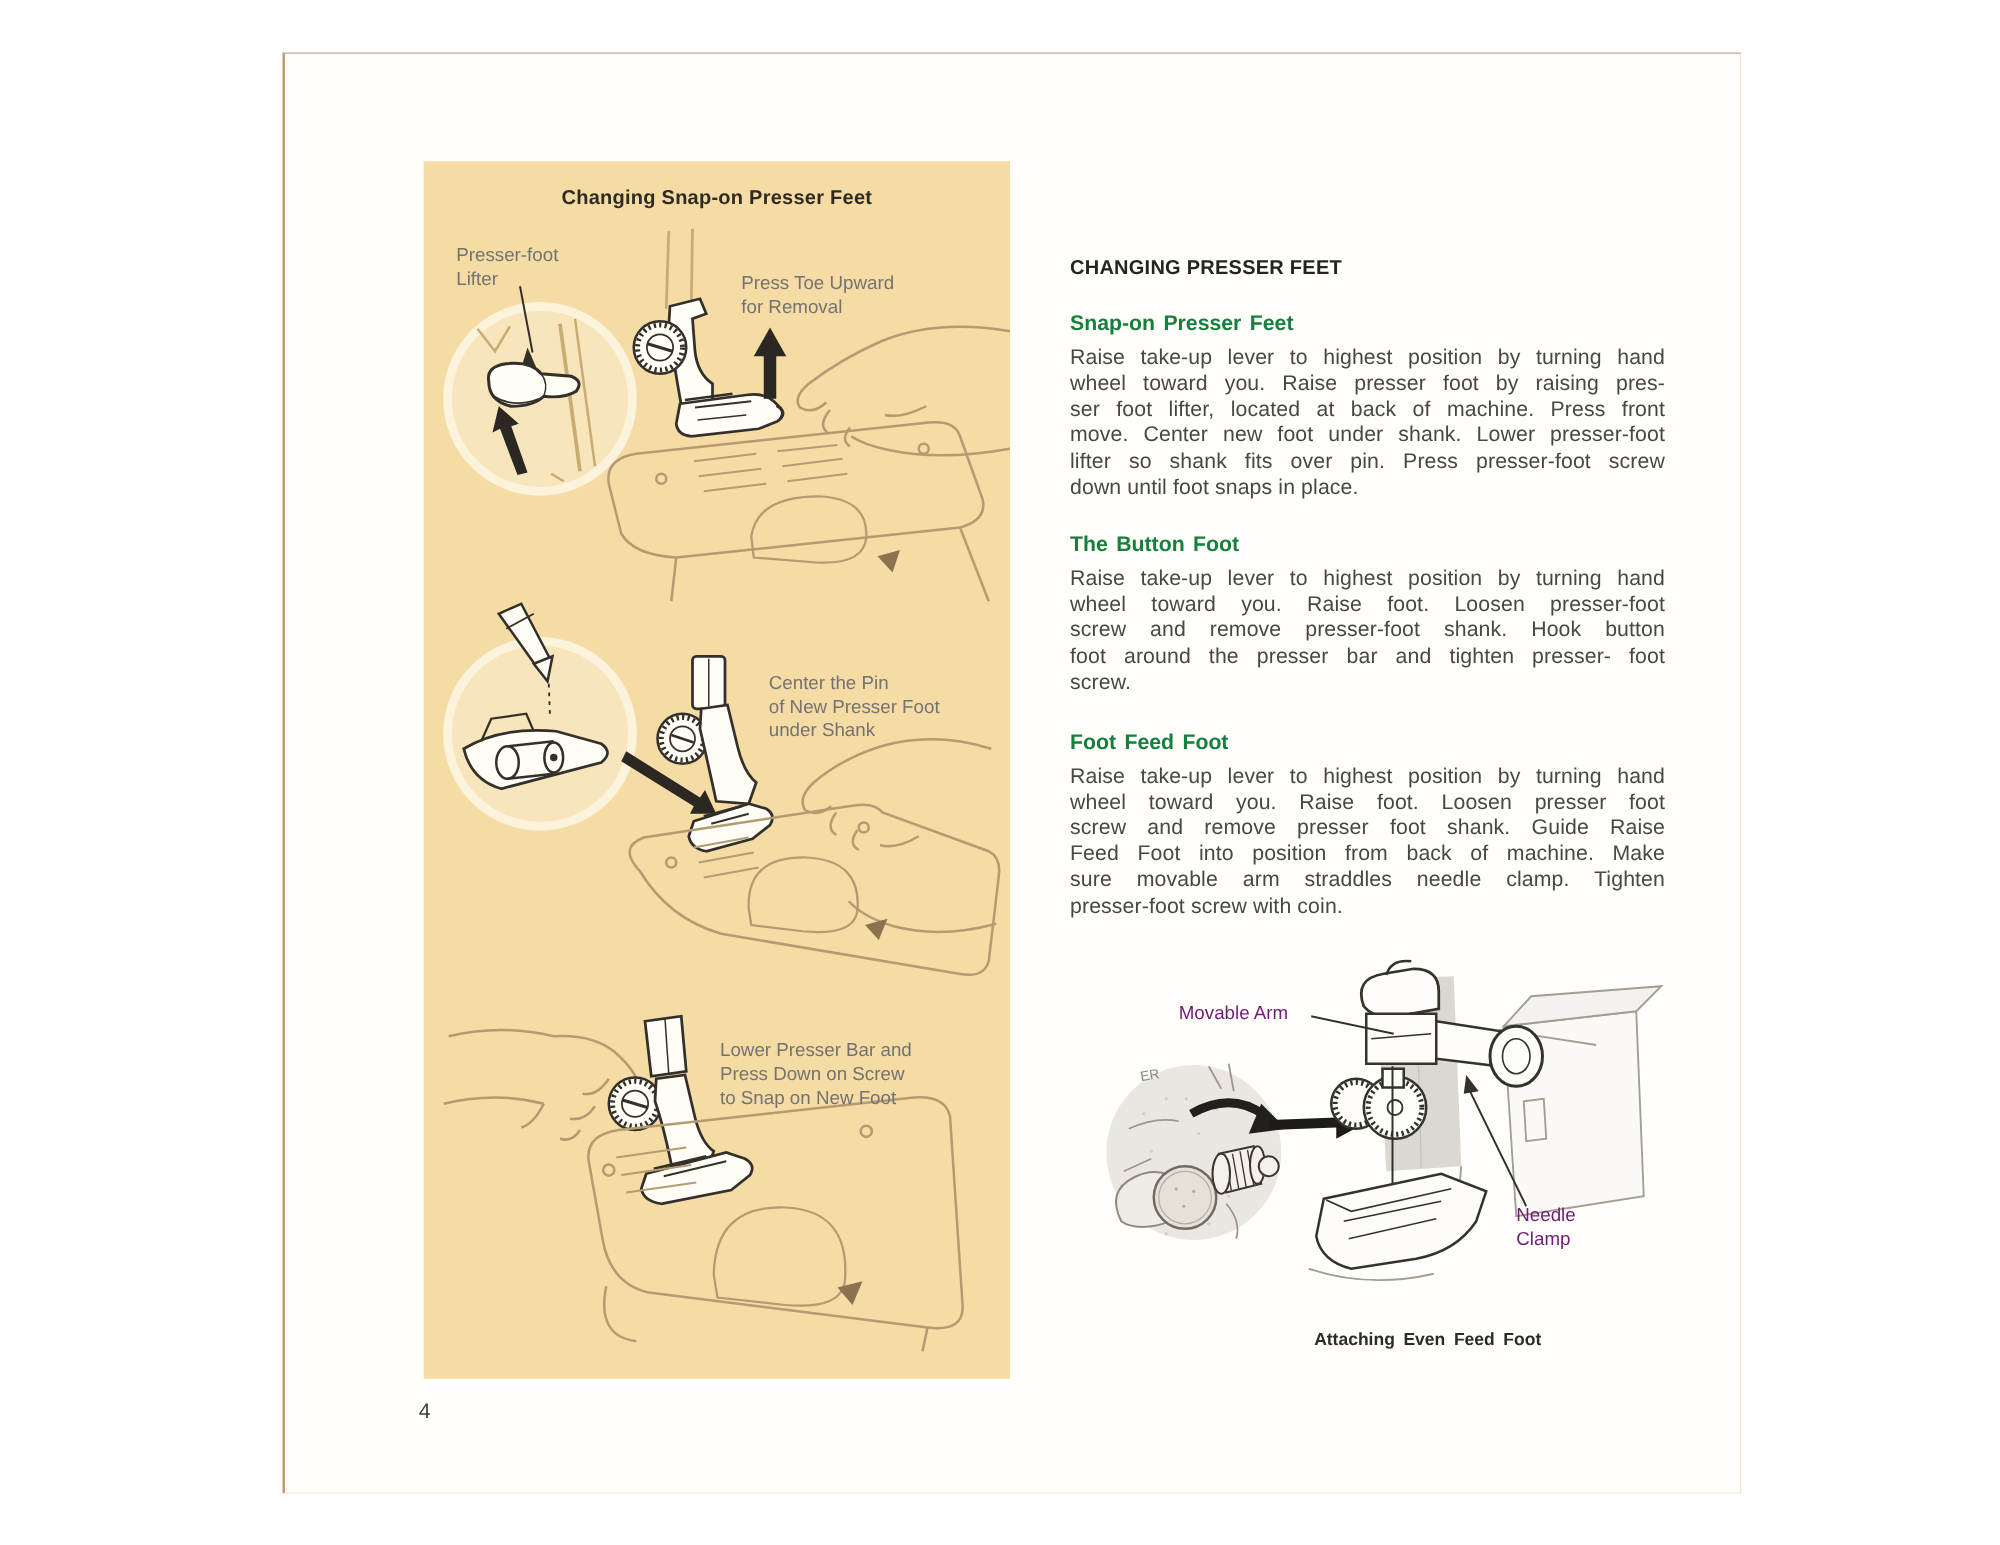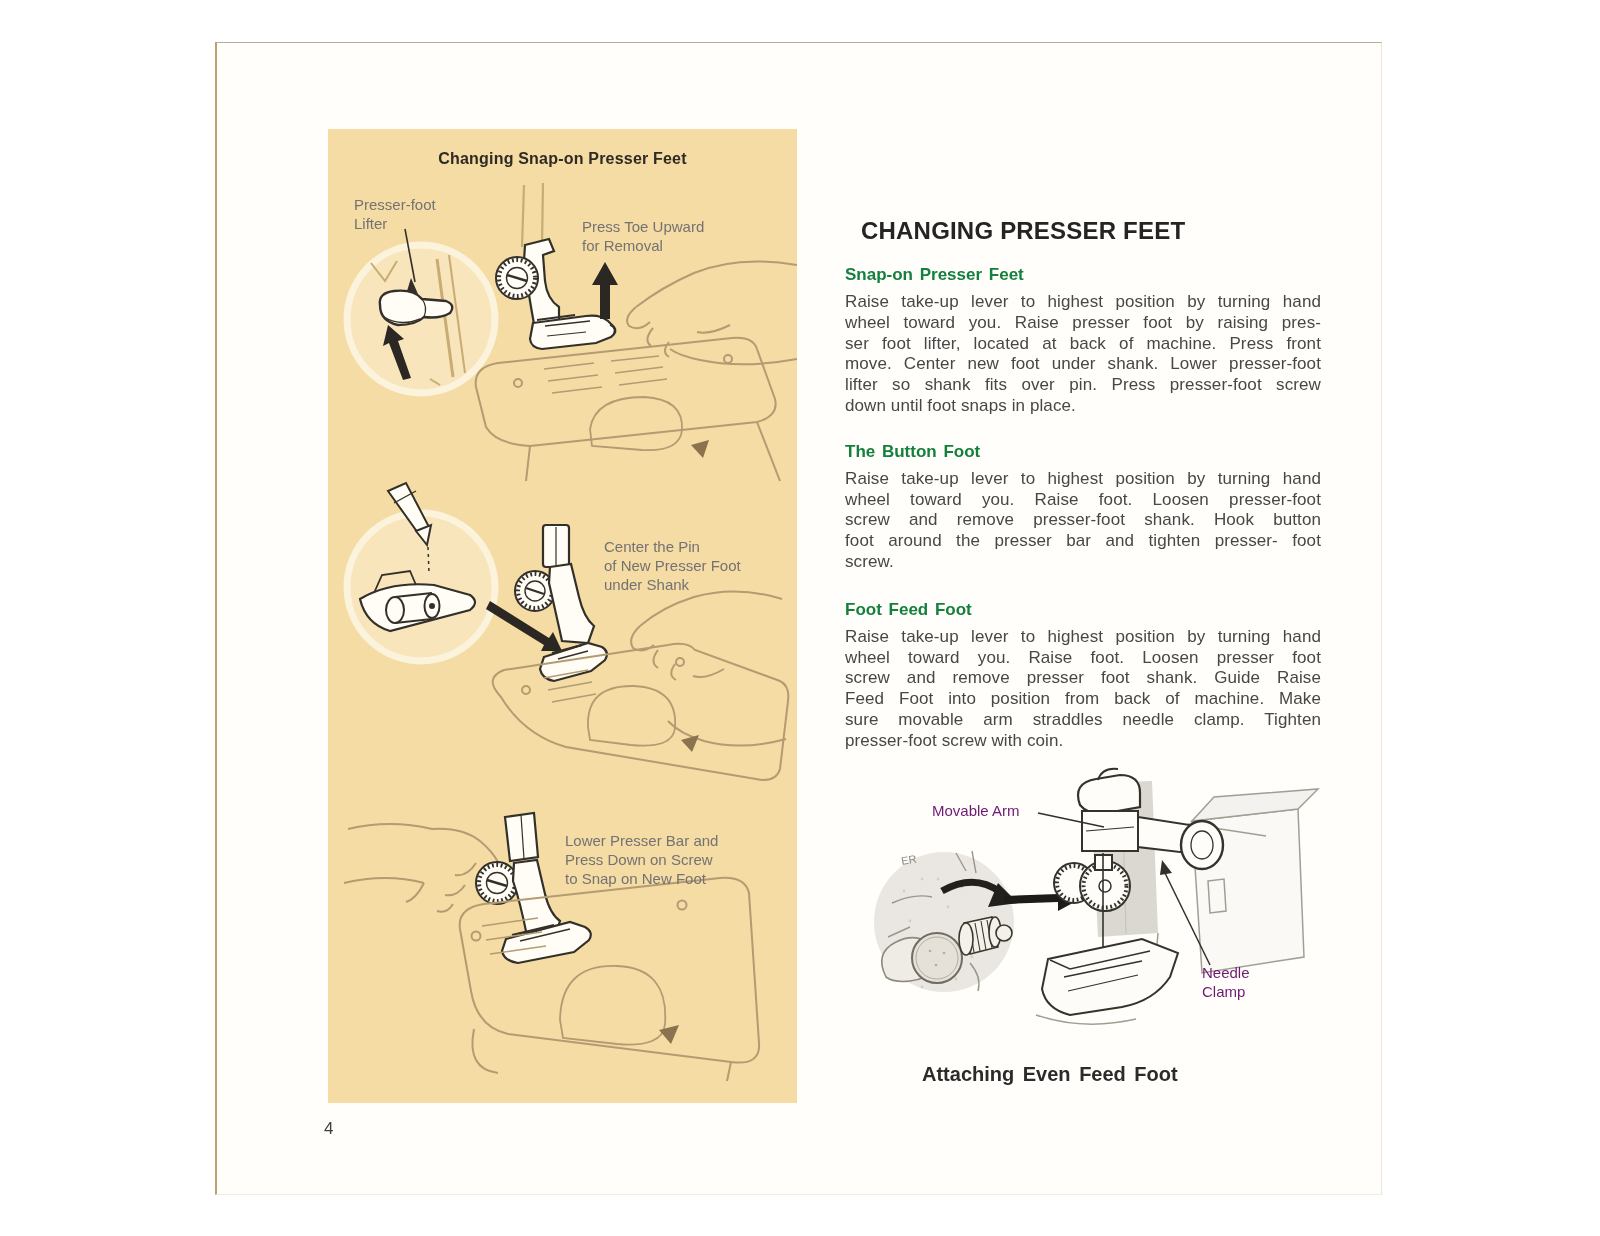--- a/index.html
+++ b/index.html
@@ -3,21 +3,21 @@
 <meta charset="utf-8">
 <style>
   html,body { margin:0; padding:0; }
   body {
     width:1600px; height:1236px; position:relative;
     background:#ffffff; overflow:hidden;
     font-family:"Liberation Sans", sans-serif;
     -webkit-font-smoothing:antialiased;
   }
   .paper {
-    position:absolute; left:215px; top:42px; width:1167px; height:1153px;
+    position:absolute; left:226px; top:42px; width:1167px; height:1153px;
     background:#fffefa; box-sizing:border-box;
     border-top:1px solid #b5ad9d;
     border-left:2px solid #bda06e;
     border-right:1px solid #ece5d6;
     border-bottom:1px solid #f0ece1;
   }
   .panel {
     position:absolute; left:111px; top:86px; width:469px; height:974px;
     background:#f5dba4;
   }
@@ -25,41 +25,41 @@
     position:absolute; top:21px; left:0; width:100%; text-align:center;
     font-weight:bold; font-size:16px; color:#2e2a24; letter-spacing:.2px;
   }
   .panel-art { position:absolute; left:0; top:0; width:469px; height:974px; }
   .lbl {
     position:absolute; white-space:pre-line;
     font-size:15px; line-height:19px; color:#737373;
   }
   .article { position:absolute; left:628px; top:160px; width:476px; color:#474747; }
   .article h1 {
-    margin:16px; font-size:24px; line-height:24px; font-weight:bold;
+    margin:0; font-size:16px; line-height:24px; font-weight:bold;
     color:#242424; letter-spacing:.2px;
   }
   .article h2 {
     margin:0; font-size:17px; line-height:20px; font-weight:bold;
     color:#15803d; word-spacing:2px;
   }
   .sec-1 { margin-top:22px; }
   .sec-2 { margin-top:25px; }
   .sec-3 { margin-top:27px; }
   .para { margin-top:7px; font-size:17px; line-height:20.8px; letter-spacing:.1px; }
   .jline { text-align:justify; text-align-last:justify; }
   .jline.last { text-align-last:left; }
   .feed-art { position:absolute; left:635px; top:718px; width:470px; height:330px; }
   .fig-lbl {
     position:absolute; white-space:pre-line;
     font-size:15px; line-height:19px; color:#701a75;
   }
   .caption {
-    position:absolute; left:705px; top:1020px; width:300px; text-align:left;
-    font-weight:bold; font-size:20px; color:#2b2b2b; word-spacing:3px;
+    position:absolute; left:705px; top:1020px; width:300px; text-align:right;
+    font-weight:bold; font-size:14px; color:#2b2b2b; word-spacing:3px;
   }
   .page-num { position:absolute; left:107px; top:1076px; font-size:17px; color:#3f3f3f; }
 </style>
 </head>
 <body>
 
 <div class="paper">
 
   <div class="panel">
     <div class="panel-title">Changing Snap-on Presser Feet</div>

